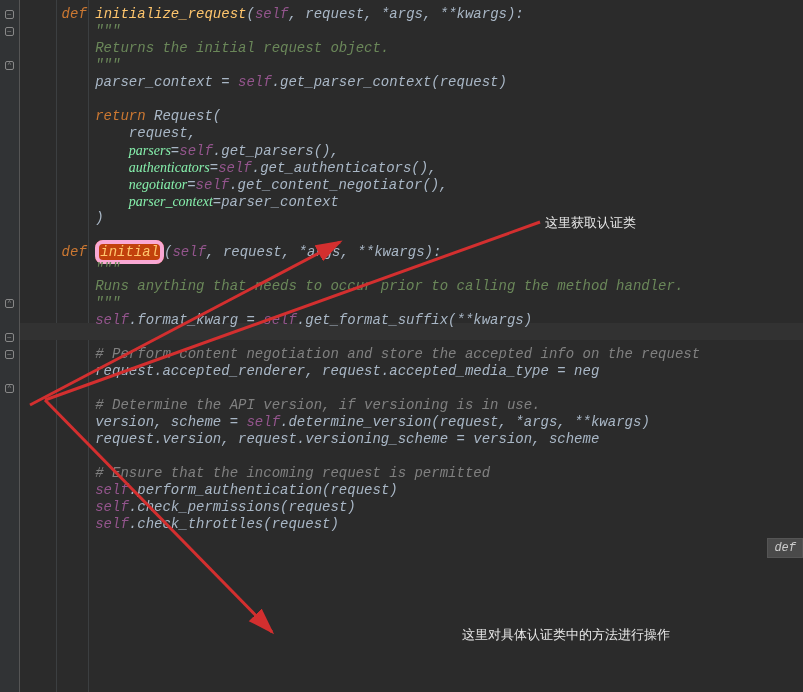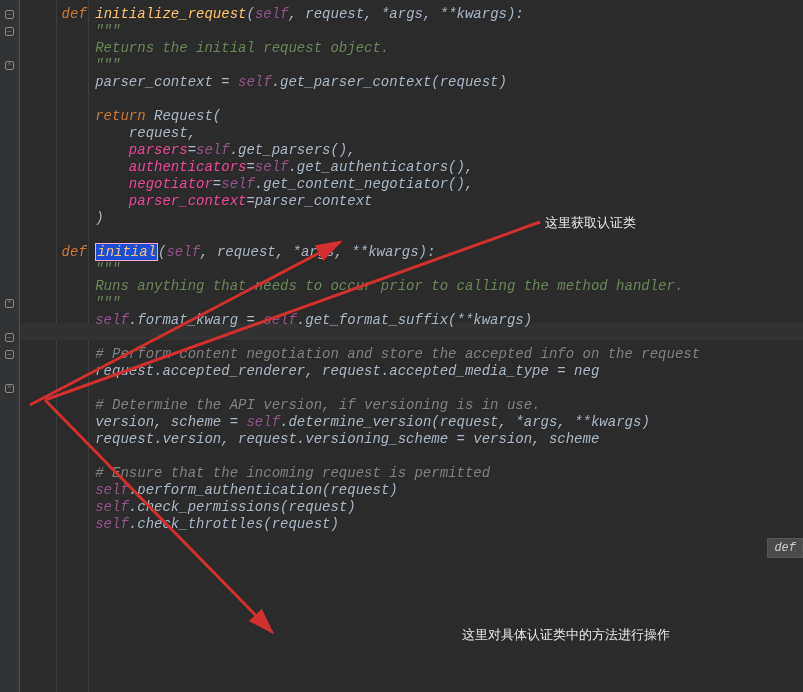--- a/index.html
+++ b/index.html
@@ -69,25 +69,25 @@
       left: 0;
       right: 0;
       height: 17px;
     }
     .kw { color: #cc7832; }
     .fn-name { color: #ffc66d; }
     .param-self { color: #94558d; }
     .param { color: #a9b7c6; }
     .str { color: #6a8759; }
     .comment { color: #808080; }
-    .arg-name { color: #ec4899; }
+    .arg-name { color: #86efac; font-family: Liberation Serif, serif; }
     .caret-word {
-      background: #1d4ed8;
-      border: 1px solid #f9a8d4;
-      border-radius: 0;
+      background: #c2410c;
+      border: 4px solid #f9a8d4;
+      border-radius: 8px;
       padding: 0 1px;
     }
     .def-hint {
       position: absolute;
       right: 0;
       top: 538px;
       background: #4a4a4a;
       color: #ccc;
       padding: 2px 6px;
       font-size: 12px;

